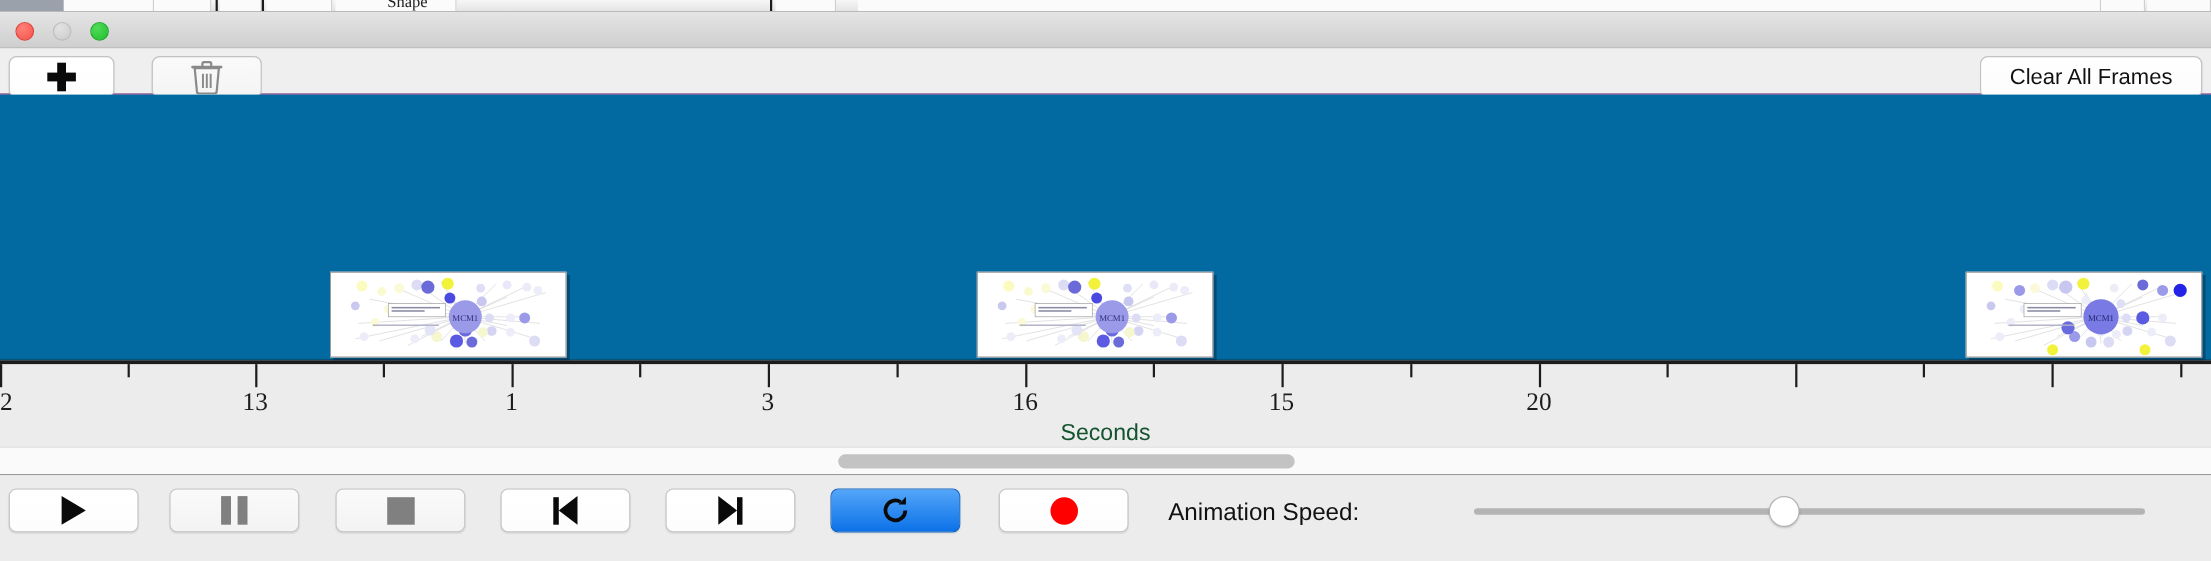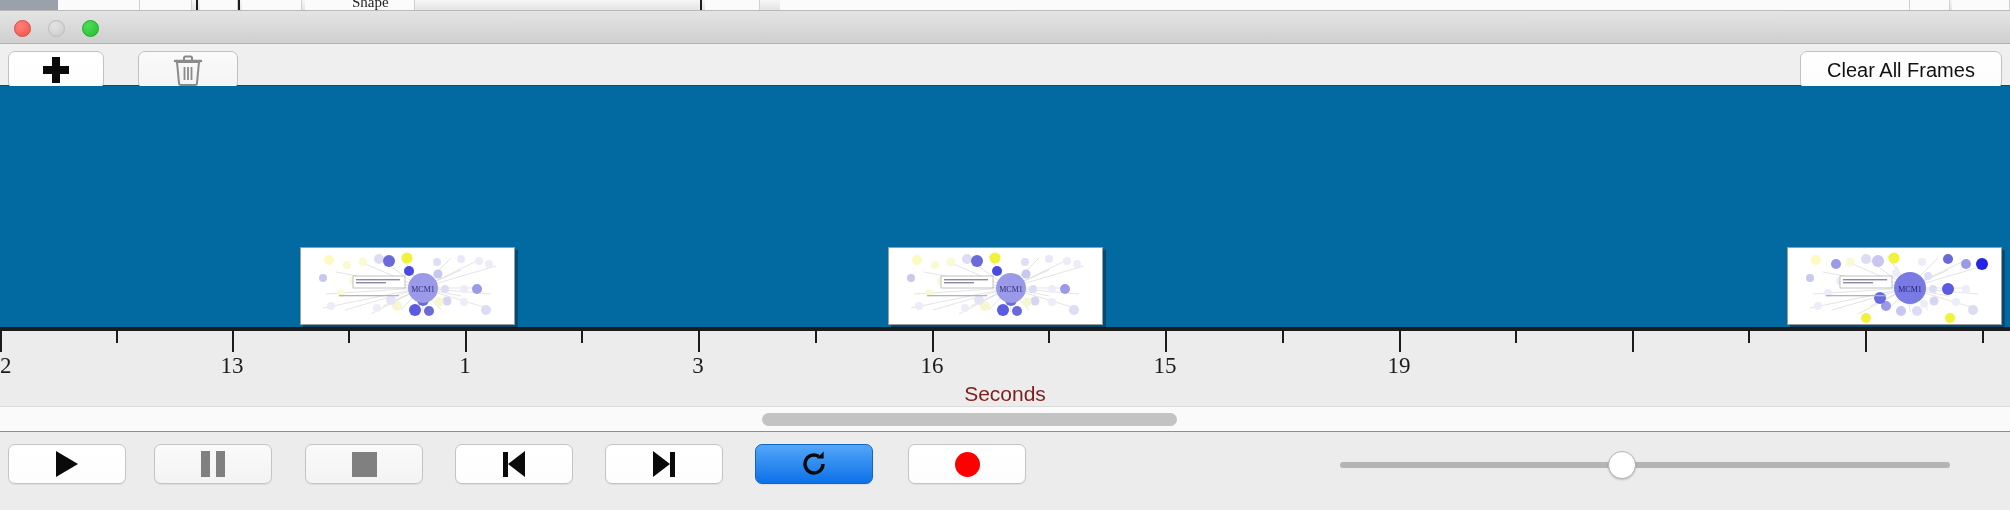--- a/index.html
+++ b/index.html
@@ -93,21 +93,21 @@
   .tick{ position:absolute; top:0; width:2px; background:#1c1c1c; }
   .tick.major{ height:21px; }
   .tick.minor{ height:12px; }
   .tick-label{
     position:absolute; top:22px; font-size:23px; color:#1c1c1c;
     font-family:"Liberation Serif", serif; transform:translateX(-50%);
     white-space:nowrap;
   }
   #axis-title{
     position:absolute; top:51px; left:0; right:0; text-align:center;
-    font-size:21px; color:#7f1d1d;
+    font-size:21px; color:#14532d;
   }
 
   
   #hscroll{
     position:relative; width:100%; height:26px;
     background:#fafafa; border-top:1px solid #dcdcdc; border-bottom:1px solid #8e8e8e;
   }
   #hscroll-thumb{
     position:absolute; top:6px; height:13px; border-radius:7px; background:#c3c3c3;
   }
@@ -388,21 +388,21 @@
       <div class="tick-label" style="left: 232px;">13</div>
       <div class="tick major" style="left: 465px;"></div>
       <div class="tick-label" style="left: 465px;">1</div>
       <div class="tick major" style="left: 698px;"></div>
       <div class="tick-label" style="left: 698px;">3</div>
       <div class="tick major" style="left: 932px;"></div>
       <div class="tick-label" style="left: 932px;">16</div>
       <div class="tick major" style="left: 1165px;"></div>
       <div class="tick-label" style="left: 1165px;">15</div>
       <div class="tick major" style="left: 1399px;"></div>
-      <div class="tick-label" style="left: 1399px;">19</div>
+      <div class="tick-label" style="left: 1399px;">20</div>
     </div>
 
   <div id="hscroll">
     <div id="hscroll-thumb" style="left: 762px; width: 415px;"></div>
   </div>
 
   <div id="controls">
 
     <div class="cbtn enabled" style="left:8px">
       <span class="g-play"></span>
@@ -437,19 +437,20 @@
       <svg width="30" height="30" viewBox="0 0 30 30">
         <path d="M24 15 a9 9 0 1 1 -4.2 -7.6" fill="none" stroke="#0a0a0a" stroke-width="3.4" stroke-linecap="butt"></path>
         <path d="M24.6 2.6 L24.6 9.6 L17.8 9.6 Z" fill="#0a0a0a"></path>
       </svg>
     </div>
 
     <div class="cbtn enabled" style="left:908px">
       <span class="g-rec"></span>
     </div>
 
+    <div id="speed-label">Animation Speed:</div>
 
     <div id="speed-slider">
       <div id="speed-thumb" style="left: 267.72px;"></div>
     </div>
   </div>
 
 </div>
 
 </body></html>

